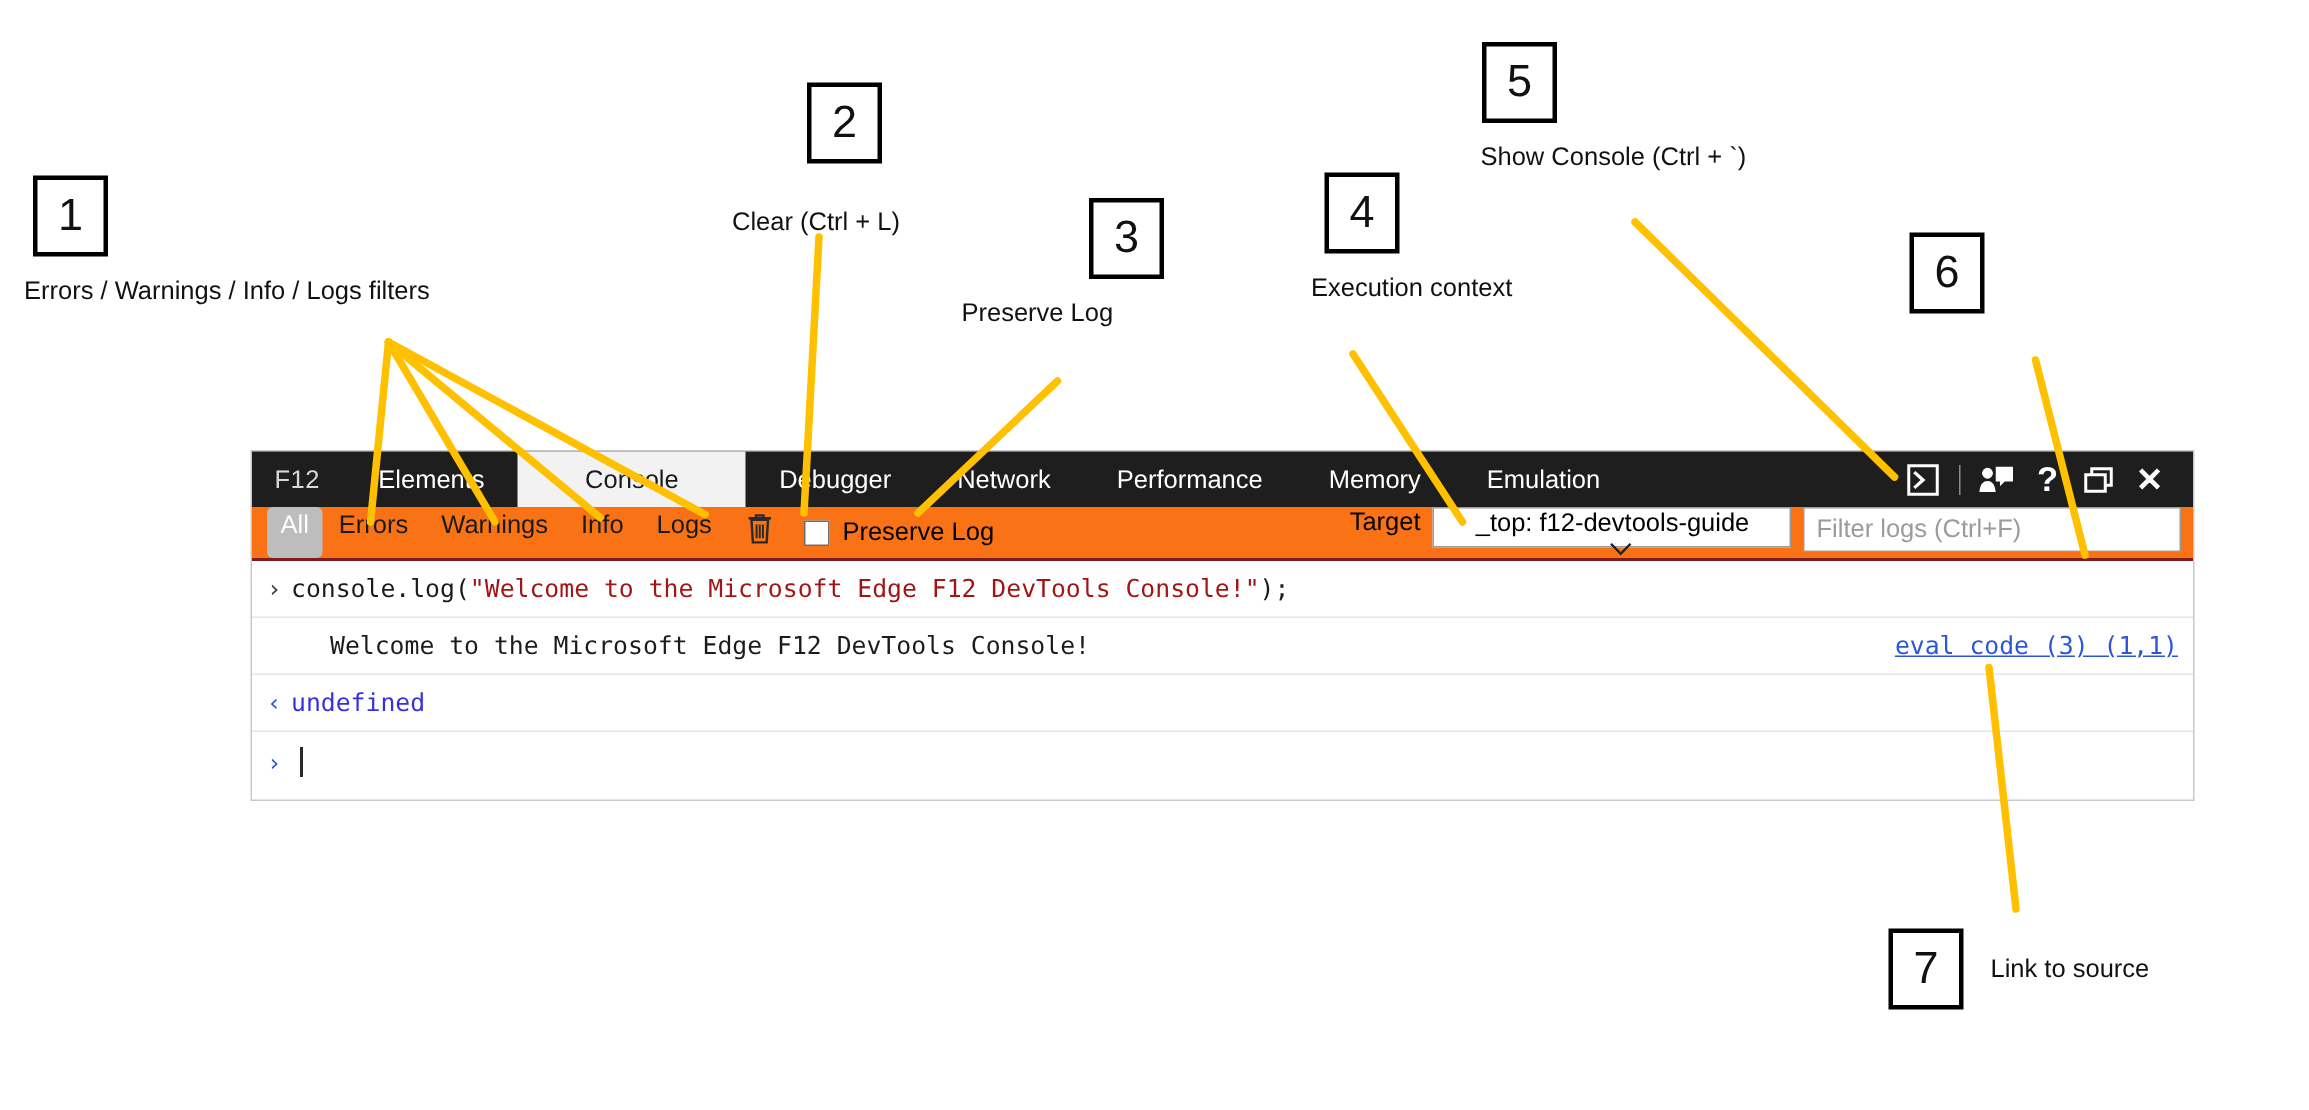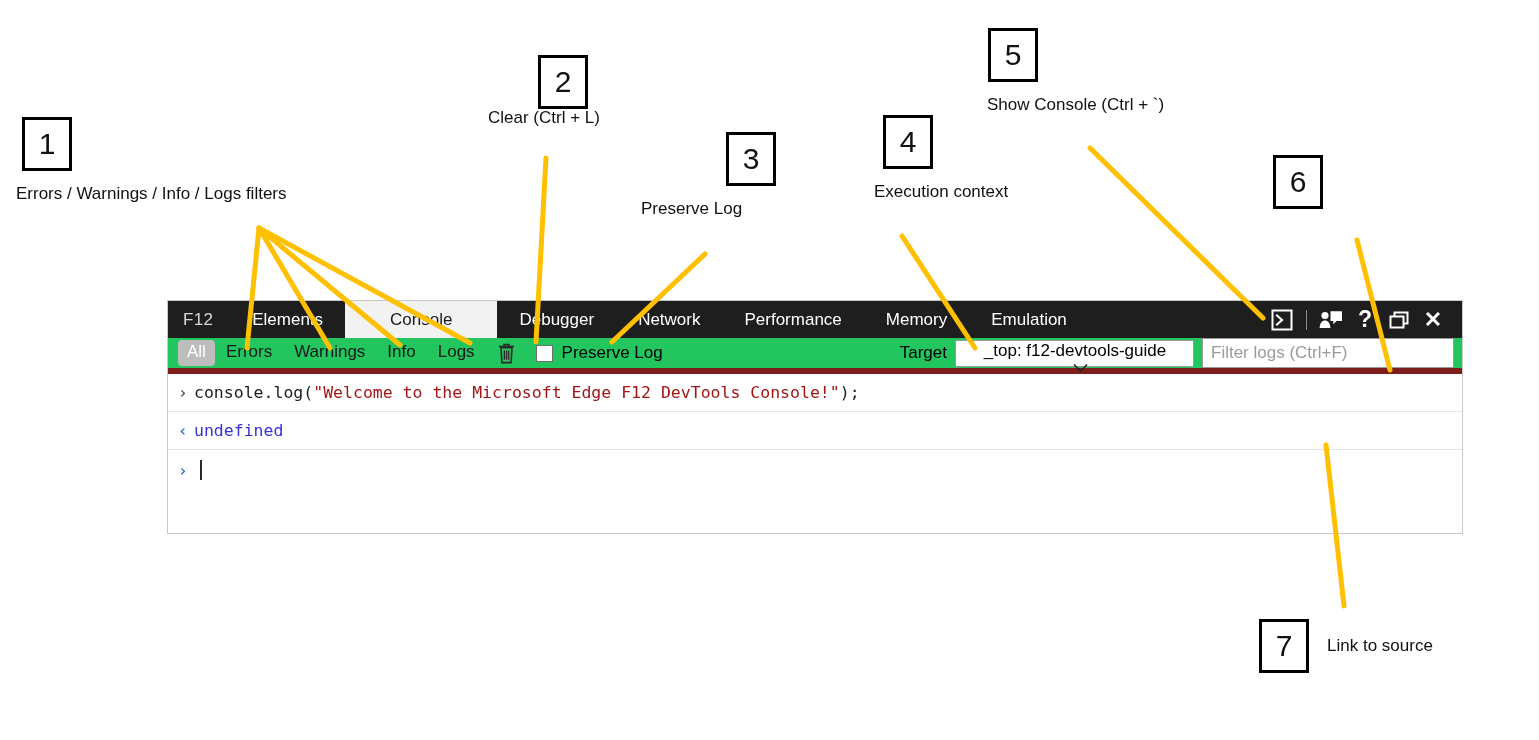--- a/index.html
+++ b/index.html
@@ -114,24 +114,23 @@
   .tool-sep {
     width: 1px;
     height: 20px;
     background: #8a8a8a;
     margin: 0 7px;
   }
 
   
   .filterbar {
     display: flex;
-    align-items: center;
     height: 36px;
-    background: #22c55e;
-    border-bottom: 6px solid #7f1d1d;
+    background: #f97316;
+    border-bottom: 2px solid #7f1d1d;
     padding: 0 8px 0 10px;
     box-sizing: border-box;
     font-size: 17px;
   }
   .chip {
     padding: 2px 9px 4px 9px;
     border-radius: 4px;
     color: #1a1a1a;
     white-space: nowrap;
   }
@@ -278,21 +277,21 @@
   </g>
 </svg>
 
 <div class="callout" style="left:22px; top:117px;">
   <div class="callout-num">1</div>
   <div class="callout-label" style="margin-top:14px; margin-left:-6px;">Errors / Warnings / Info / Logs filters</div>
 </div>
 
 <div class="callout" style="left:538px; top:55px;">
   <div class="callout-num">2</div>
-  <div class="callout-label" style="margin-top:0; margin-left:-50px;">Clear (Ctrl + L)</div>
+  <div class="callout-label" style="margin-top:30px; margin-left:-50px;">Clear (Ctrl + L)</div>
 </div>
 
 <div class="callout" style="left:726px; top:132px;">
   <div class="callout-num">3</div>
   <div class="callout-label" style="margin-top:14px; margin-left:-85px;">Preserve Log</div>
 </div>
 
 <div class="callout" style="left:883px; top:115px;">
   <div class="callout-num">4</div>
   <div class="callout-label" style="margin-top:14px; margin-left:-9px;">Execution context</div>
@@ -394,20 +393,26 @@
 
   <div class="console-body">
 
     <div class="console-row">
       <span class="gutter in">›</span>
       <span class="code-js">console.log(</span>
         <span class="code-js code-str">"Welcome to the Microsoft Edge F12 DevTools Console!"</span>
         <span class="code-js">);</span>
     </div>
 
+    <div class="console-row">
+      <span class="gutter"></span>
+      <span class="msg-text">Welcome to the Microsoft Edge F12 DevTools Console!</span>
+      <span class="row-spacer"></span>
+      <a class="source-link" href="#">eval code (3) (1,1)</a>
+    </div>
 
     <div class="console-row">
       <span class="gutter out">‹</span>
       <span class="undefined-val">undefined</span>
     </div>
 
     <div class="prompt-row">
       <span class="gutter out">›</span>
       <span class="code-js"></span>
       <span class="caret-bar"></span>

